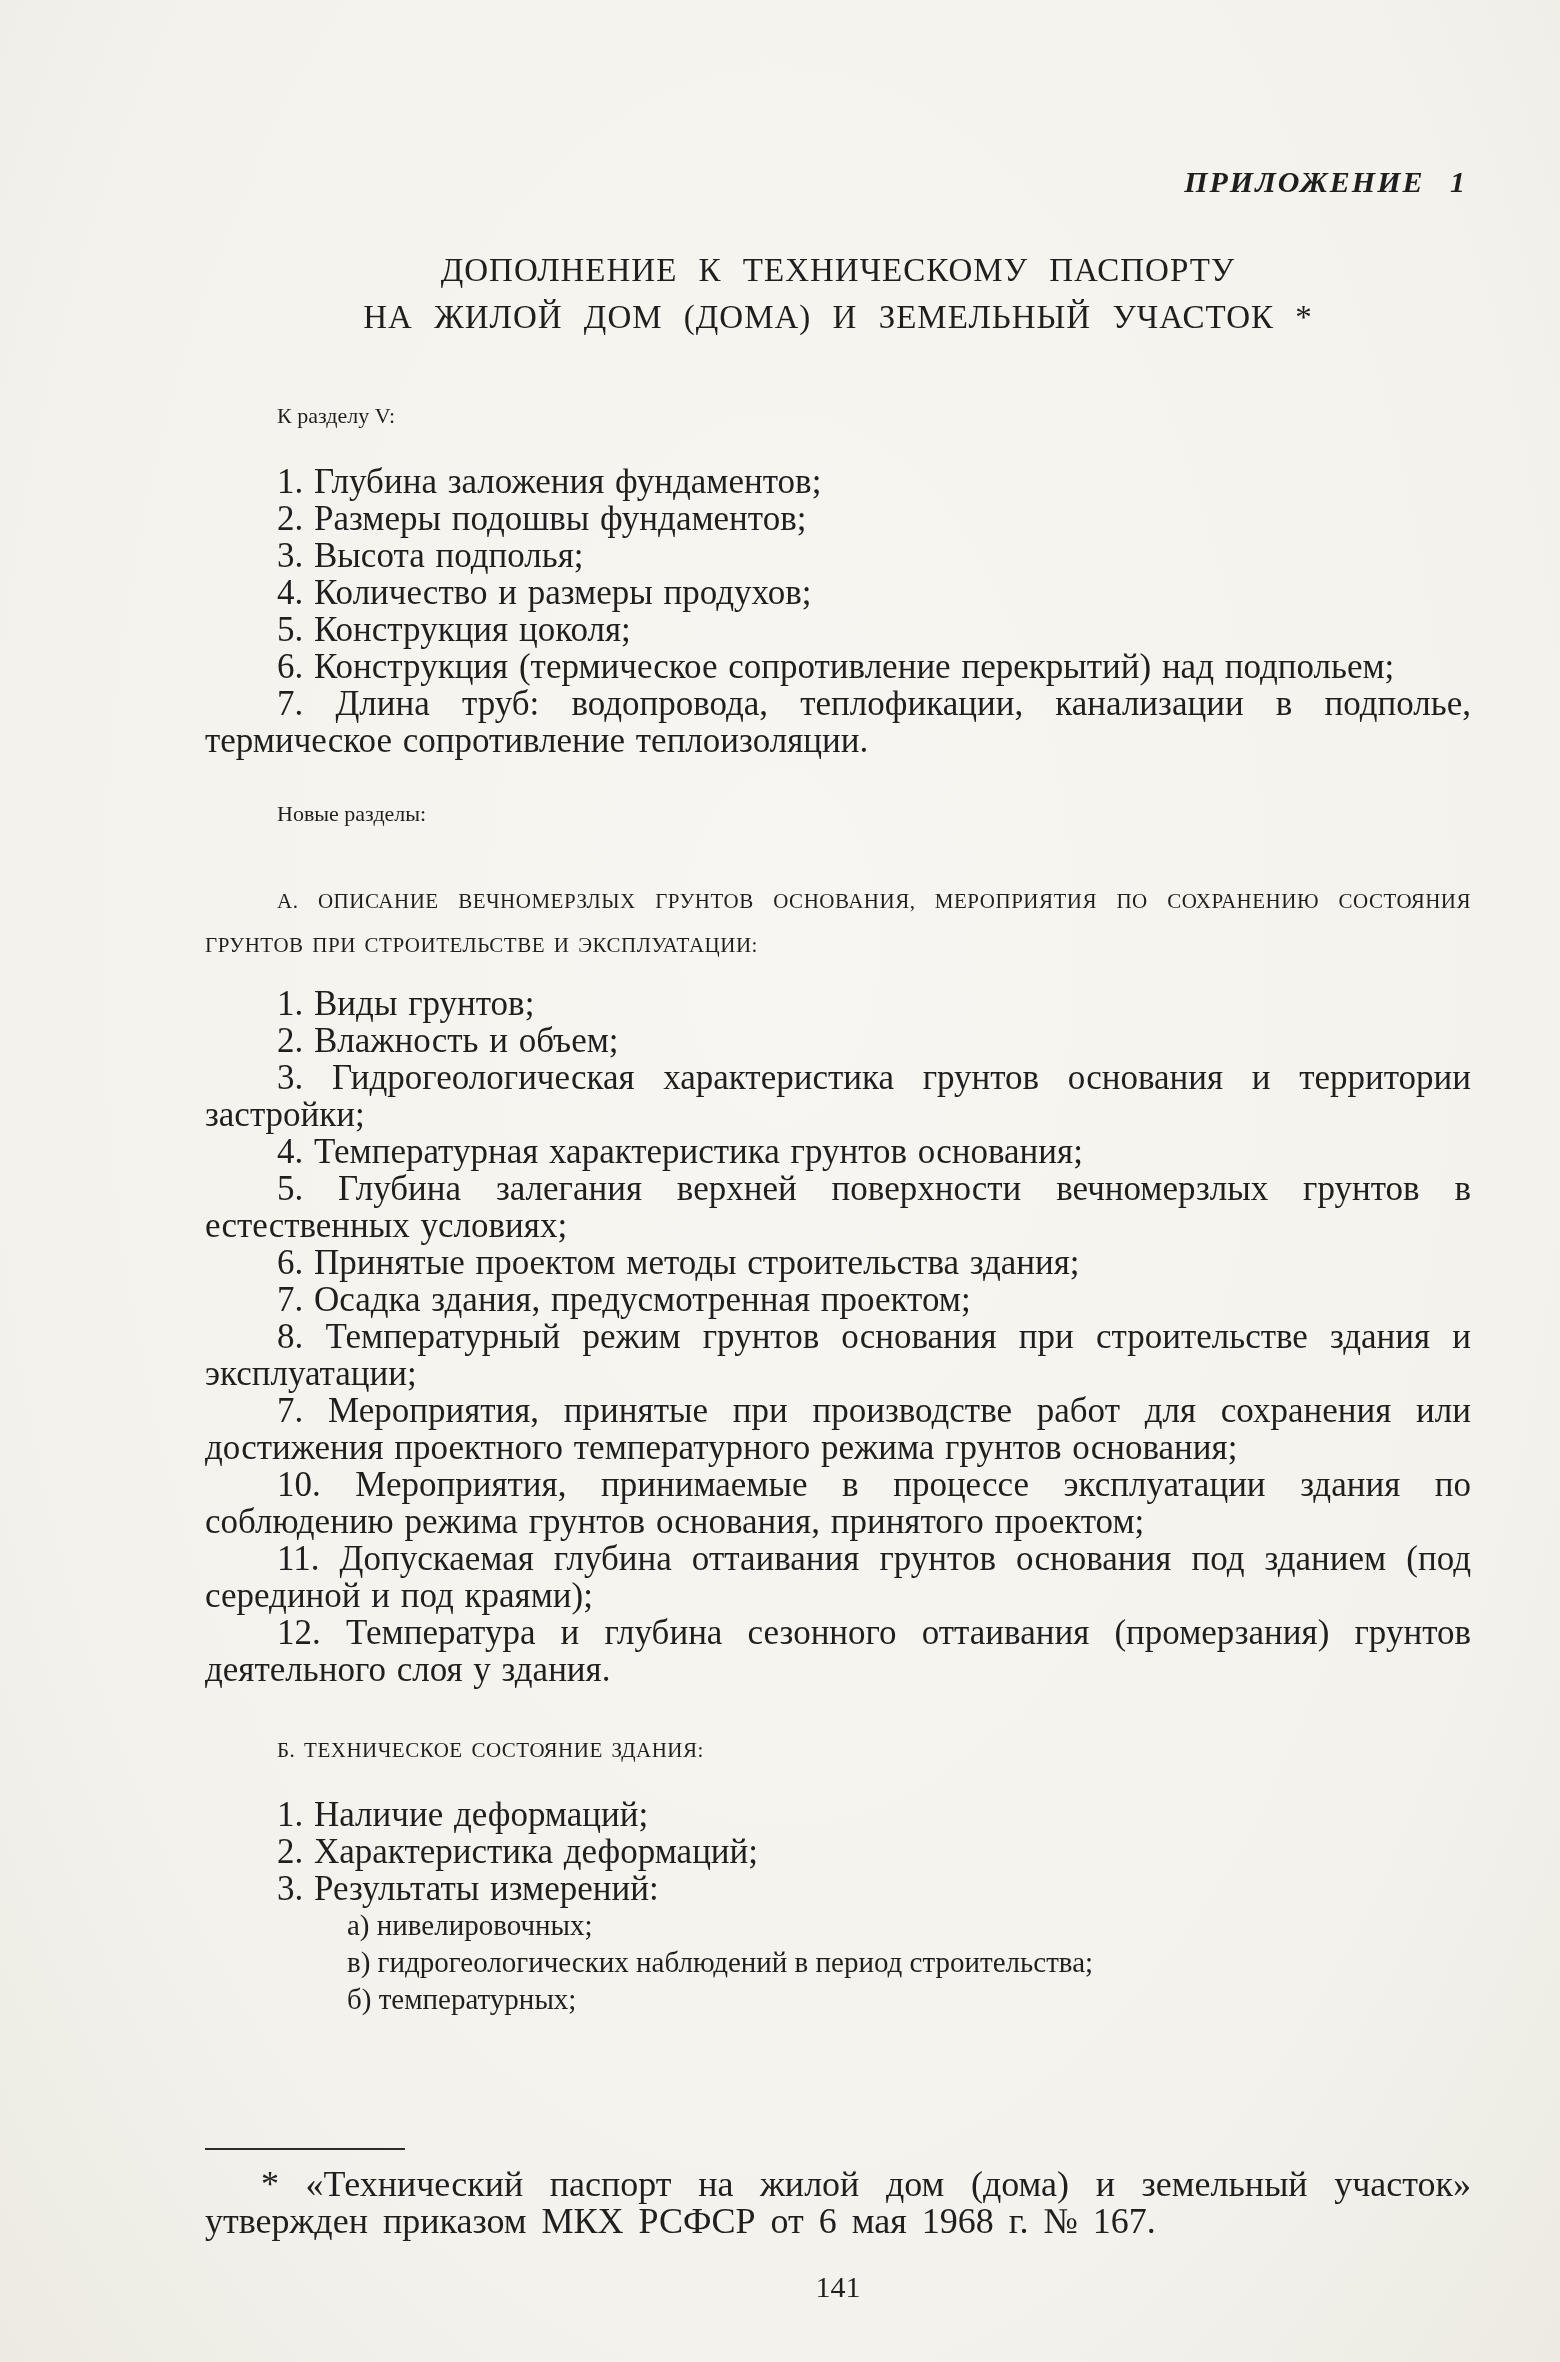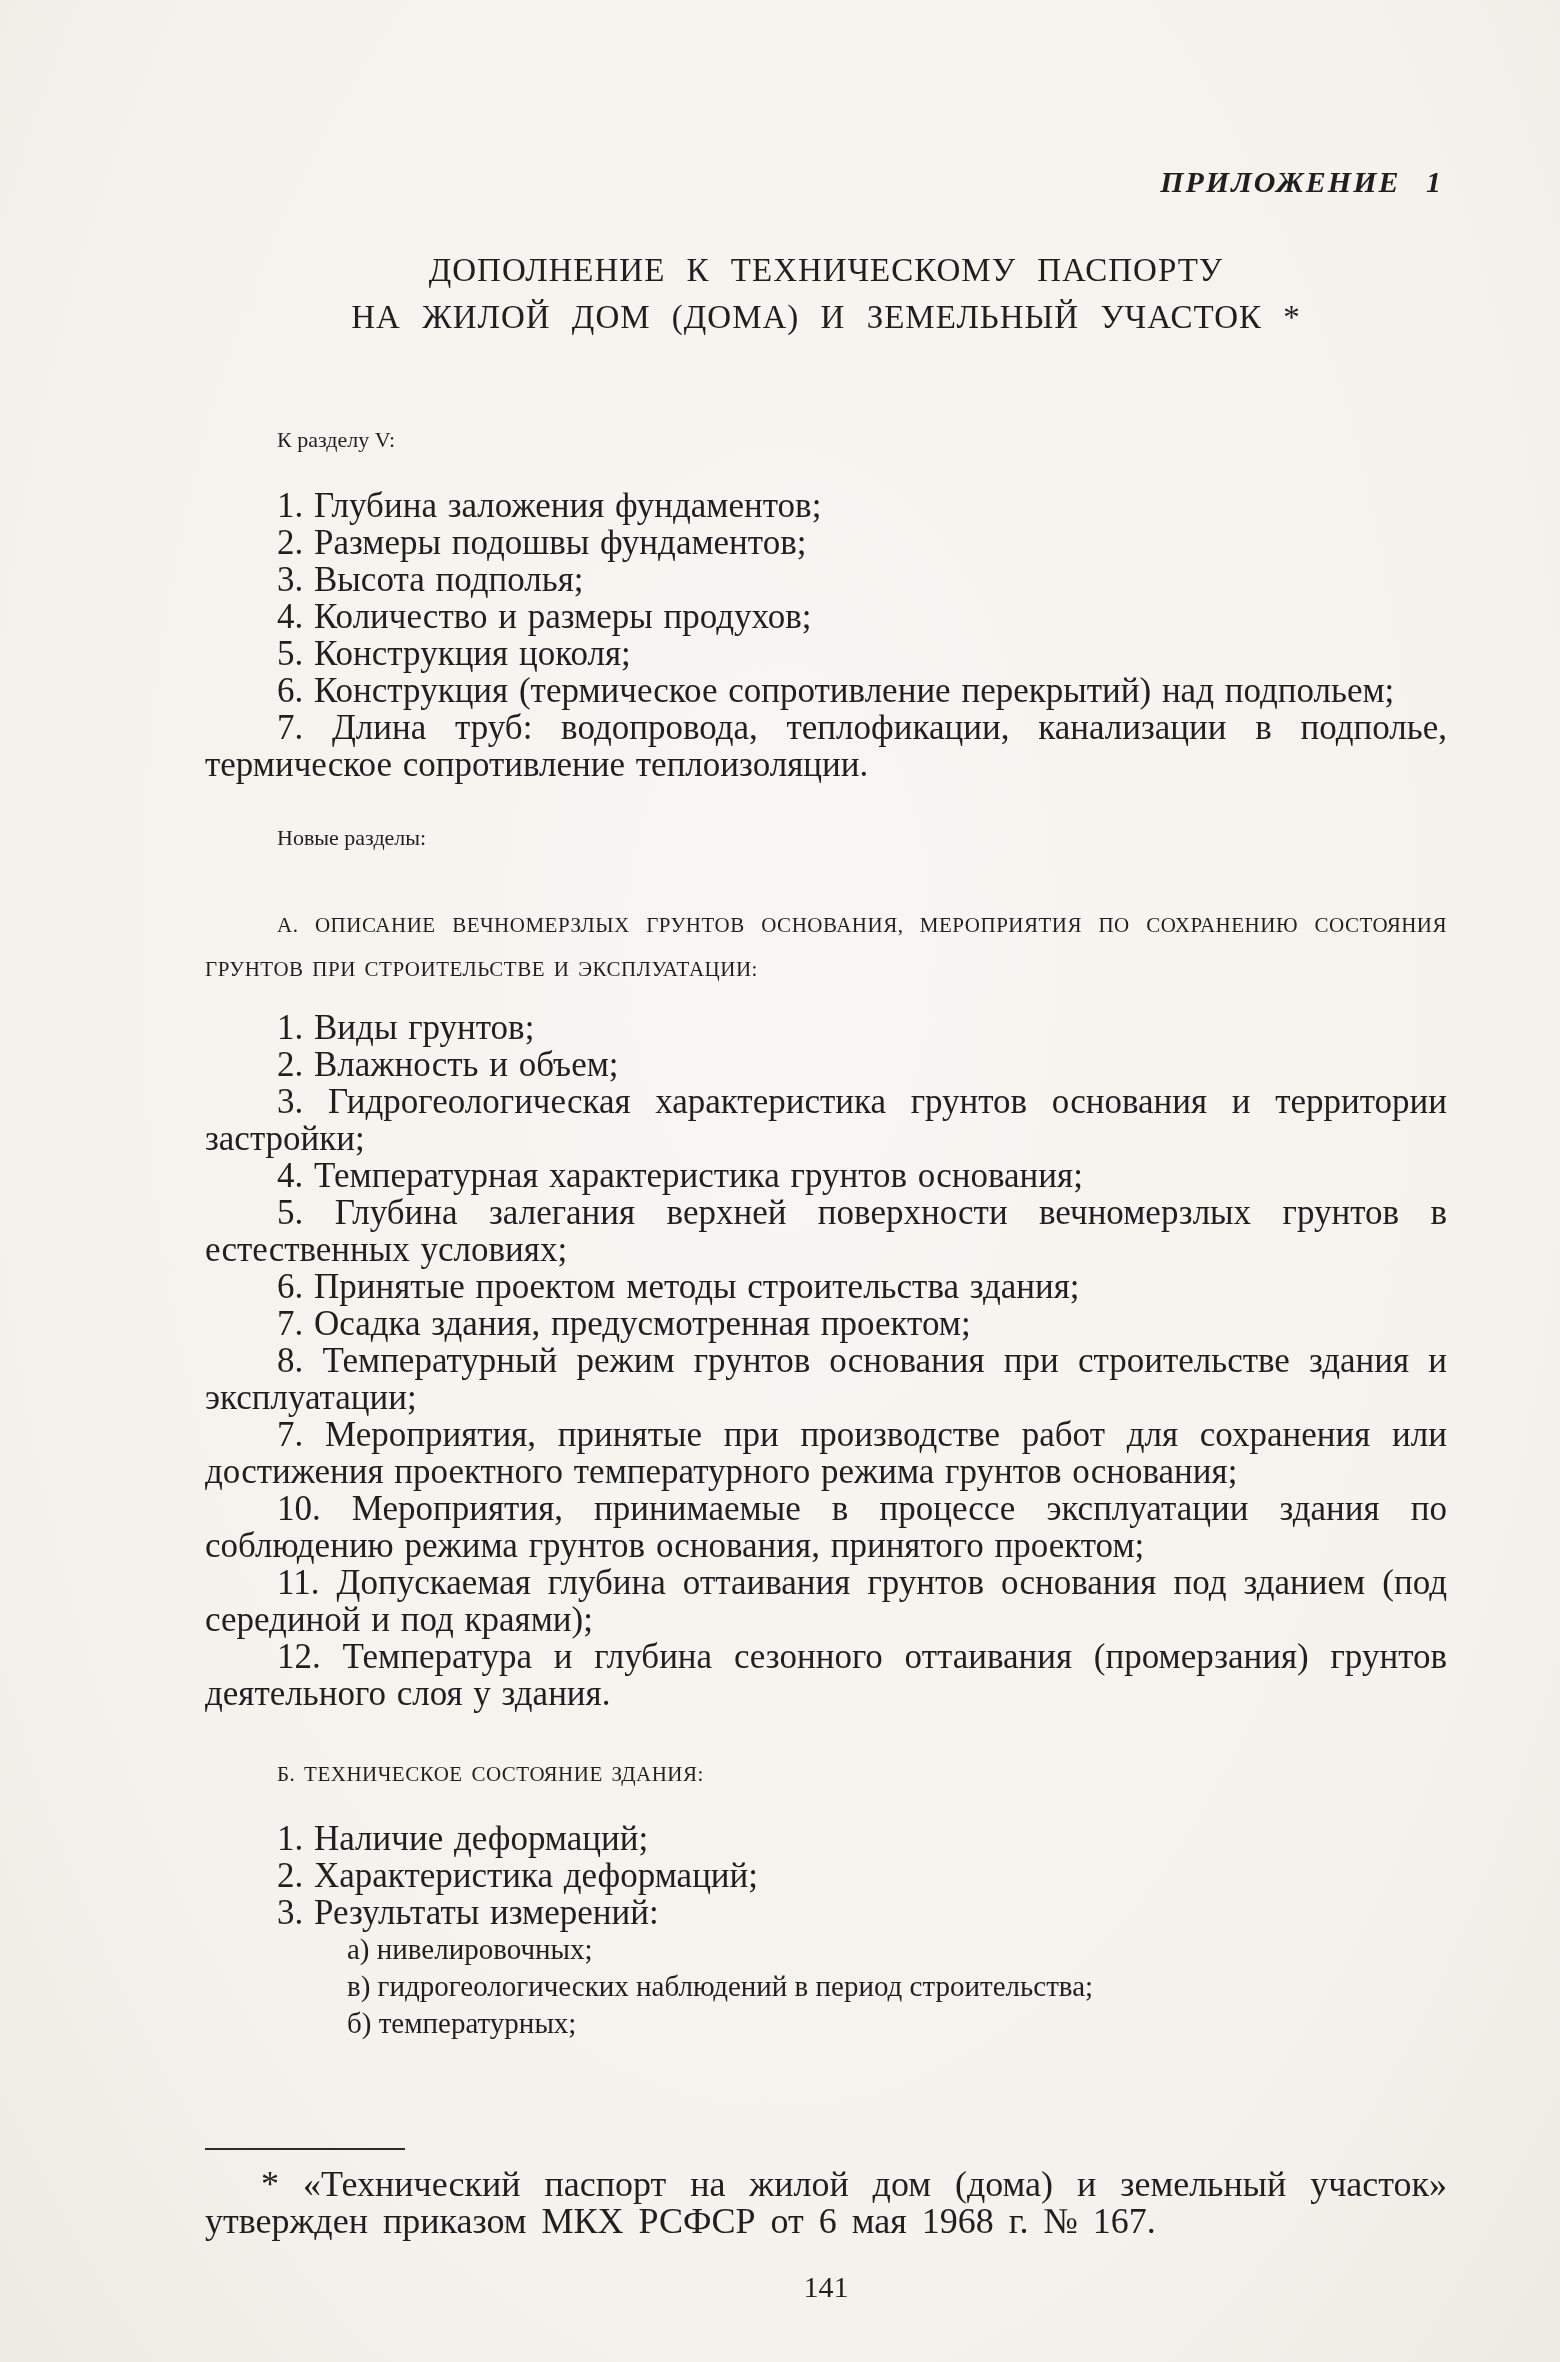--- a/index.html
+++ b/index.html
@@ -10,42 +10,42 @@
   .page {
     position: relative;
     width: 1560px;
     height: 2362px;
     margin: 0 auto;
     background: #f5f4ef;
     background-image: radial-gradient(ellipse at 50% 40%, #f7f6f2 0%, #f3f2ec 70%, #eceae3 100%);
     color: #1f1f1f;
     font-family: "Liberation Serif", "DejaVu Serif", serif;
     box-sizing: border-box;
-    padding: 165px 113px 58px 205px;
+    padding: 165px 89px 58px 205px;
     display: flex;
     flex-direction: column;
     overflow: hidden;
   }
   .appendix-label {
     text-align: right;
     font-style: italic;
     font-weight: bold;
     font-size: 30px;
     letter-spacing: 2px;
     word-spacing: 16px;
     margin: 0 4px 48px 0;
   }
   .doc-title {
     text-align: center;
     font-size: 33px;
     line-height: 47px;
     font-weight: normal;
     letter-spacing: 1px;
     word-spacing: 12px;
-    margin: 0 0 80px 0;
+    margin: 0 0 56px 0;
   }
   .bold-sub {
     font-weight: normal;
     font-size: 22px;
     line-height: 38px;
     text-indent: 72px;
     margin: 0 0 28px 0;
   }
   .bold-sub.novye {
     margin-top: 36px;

